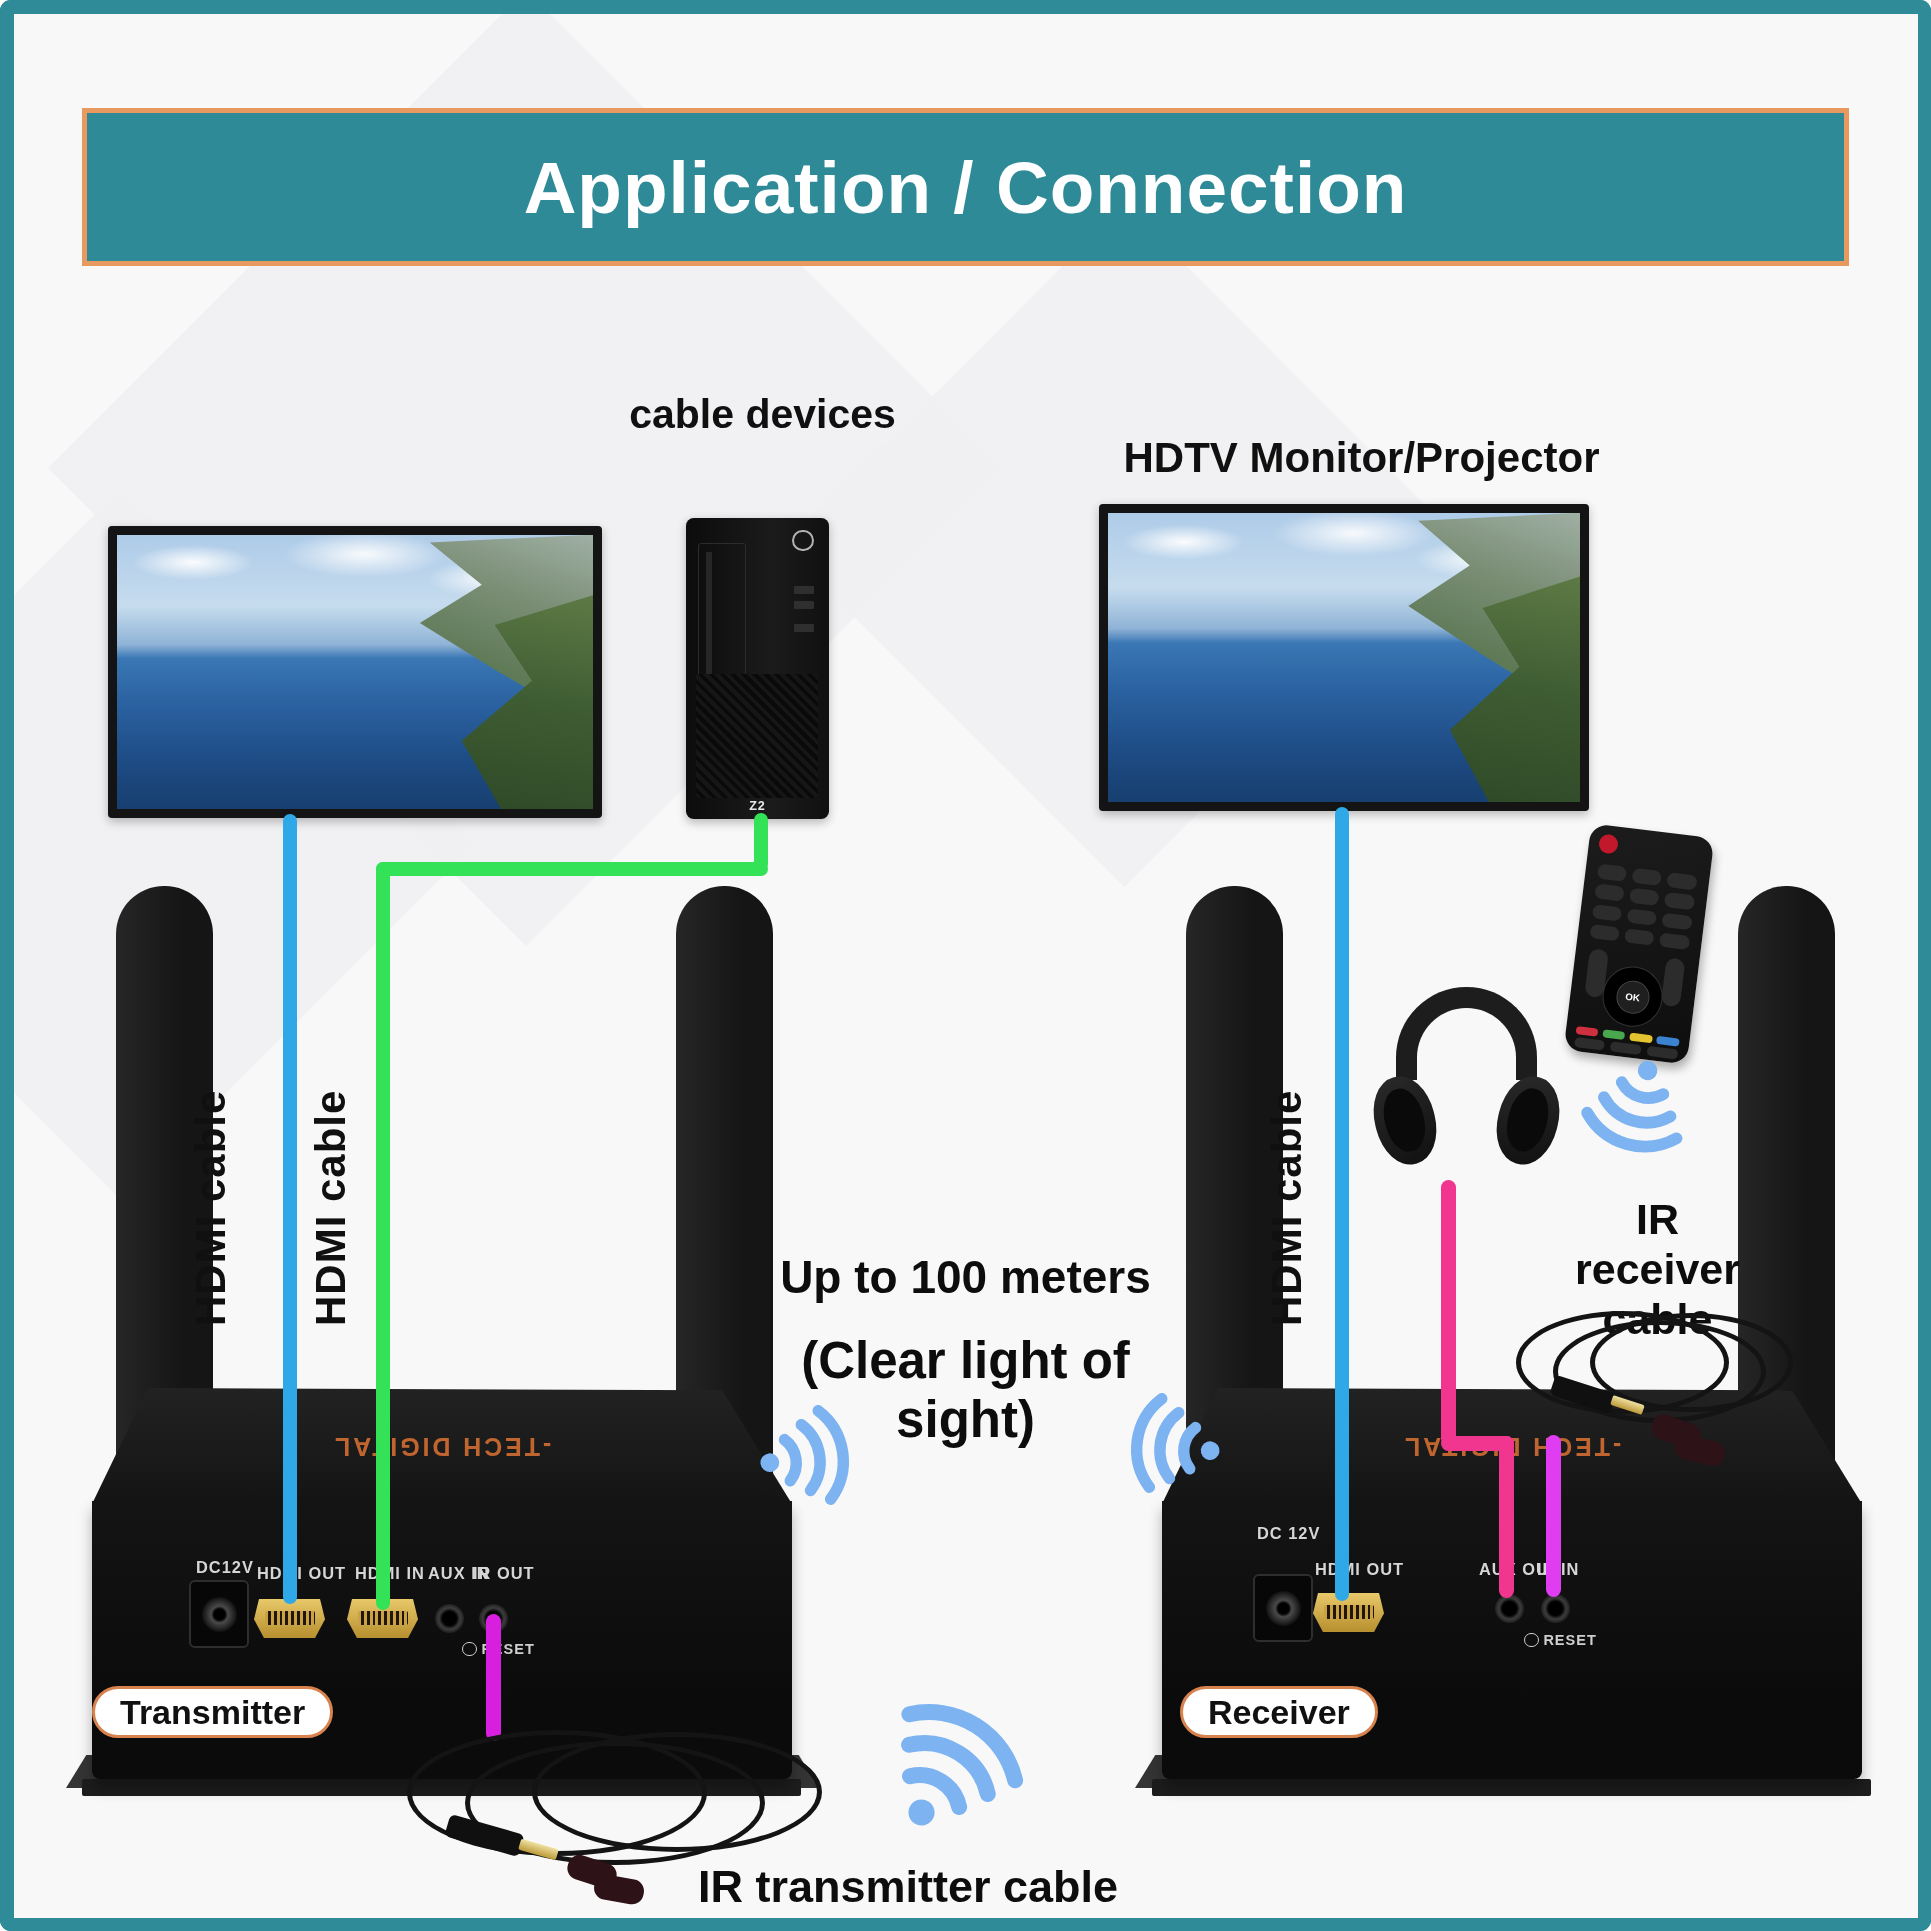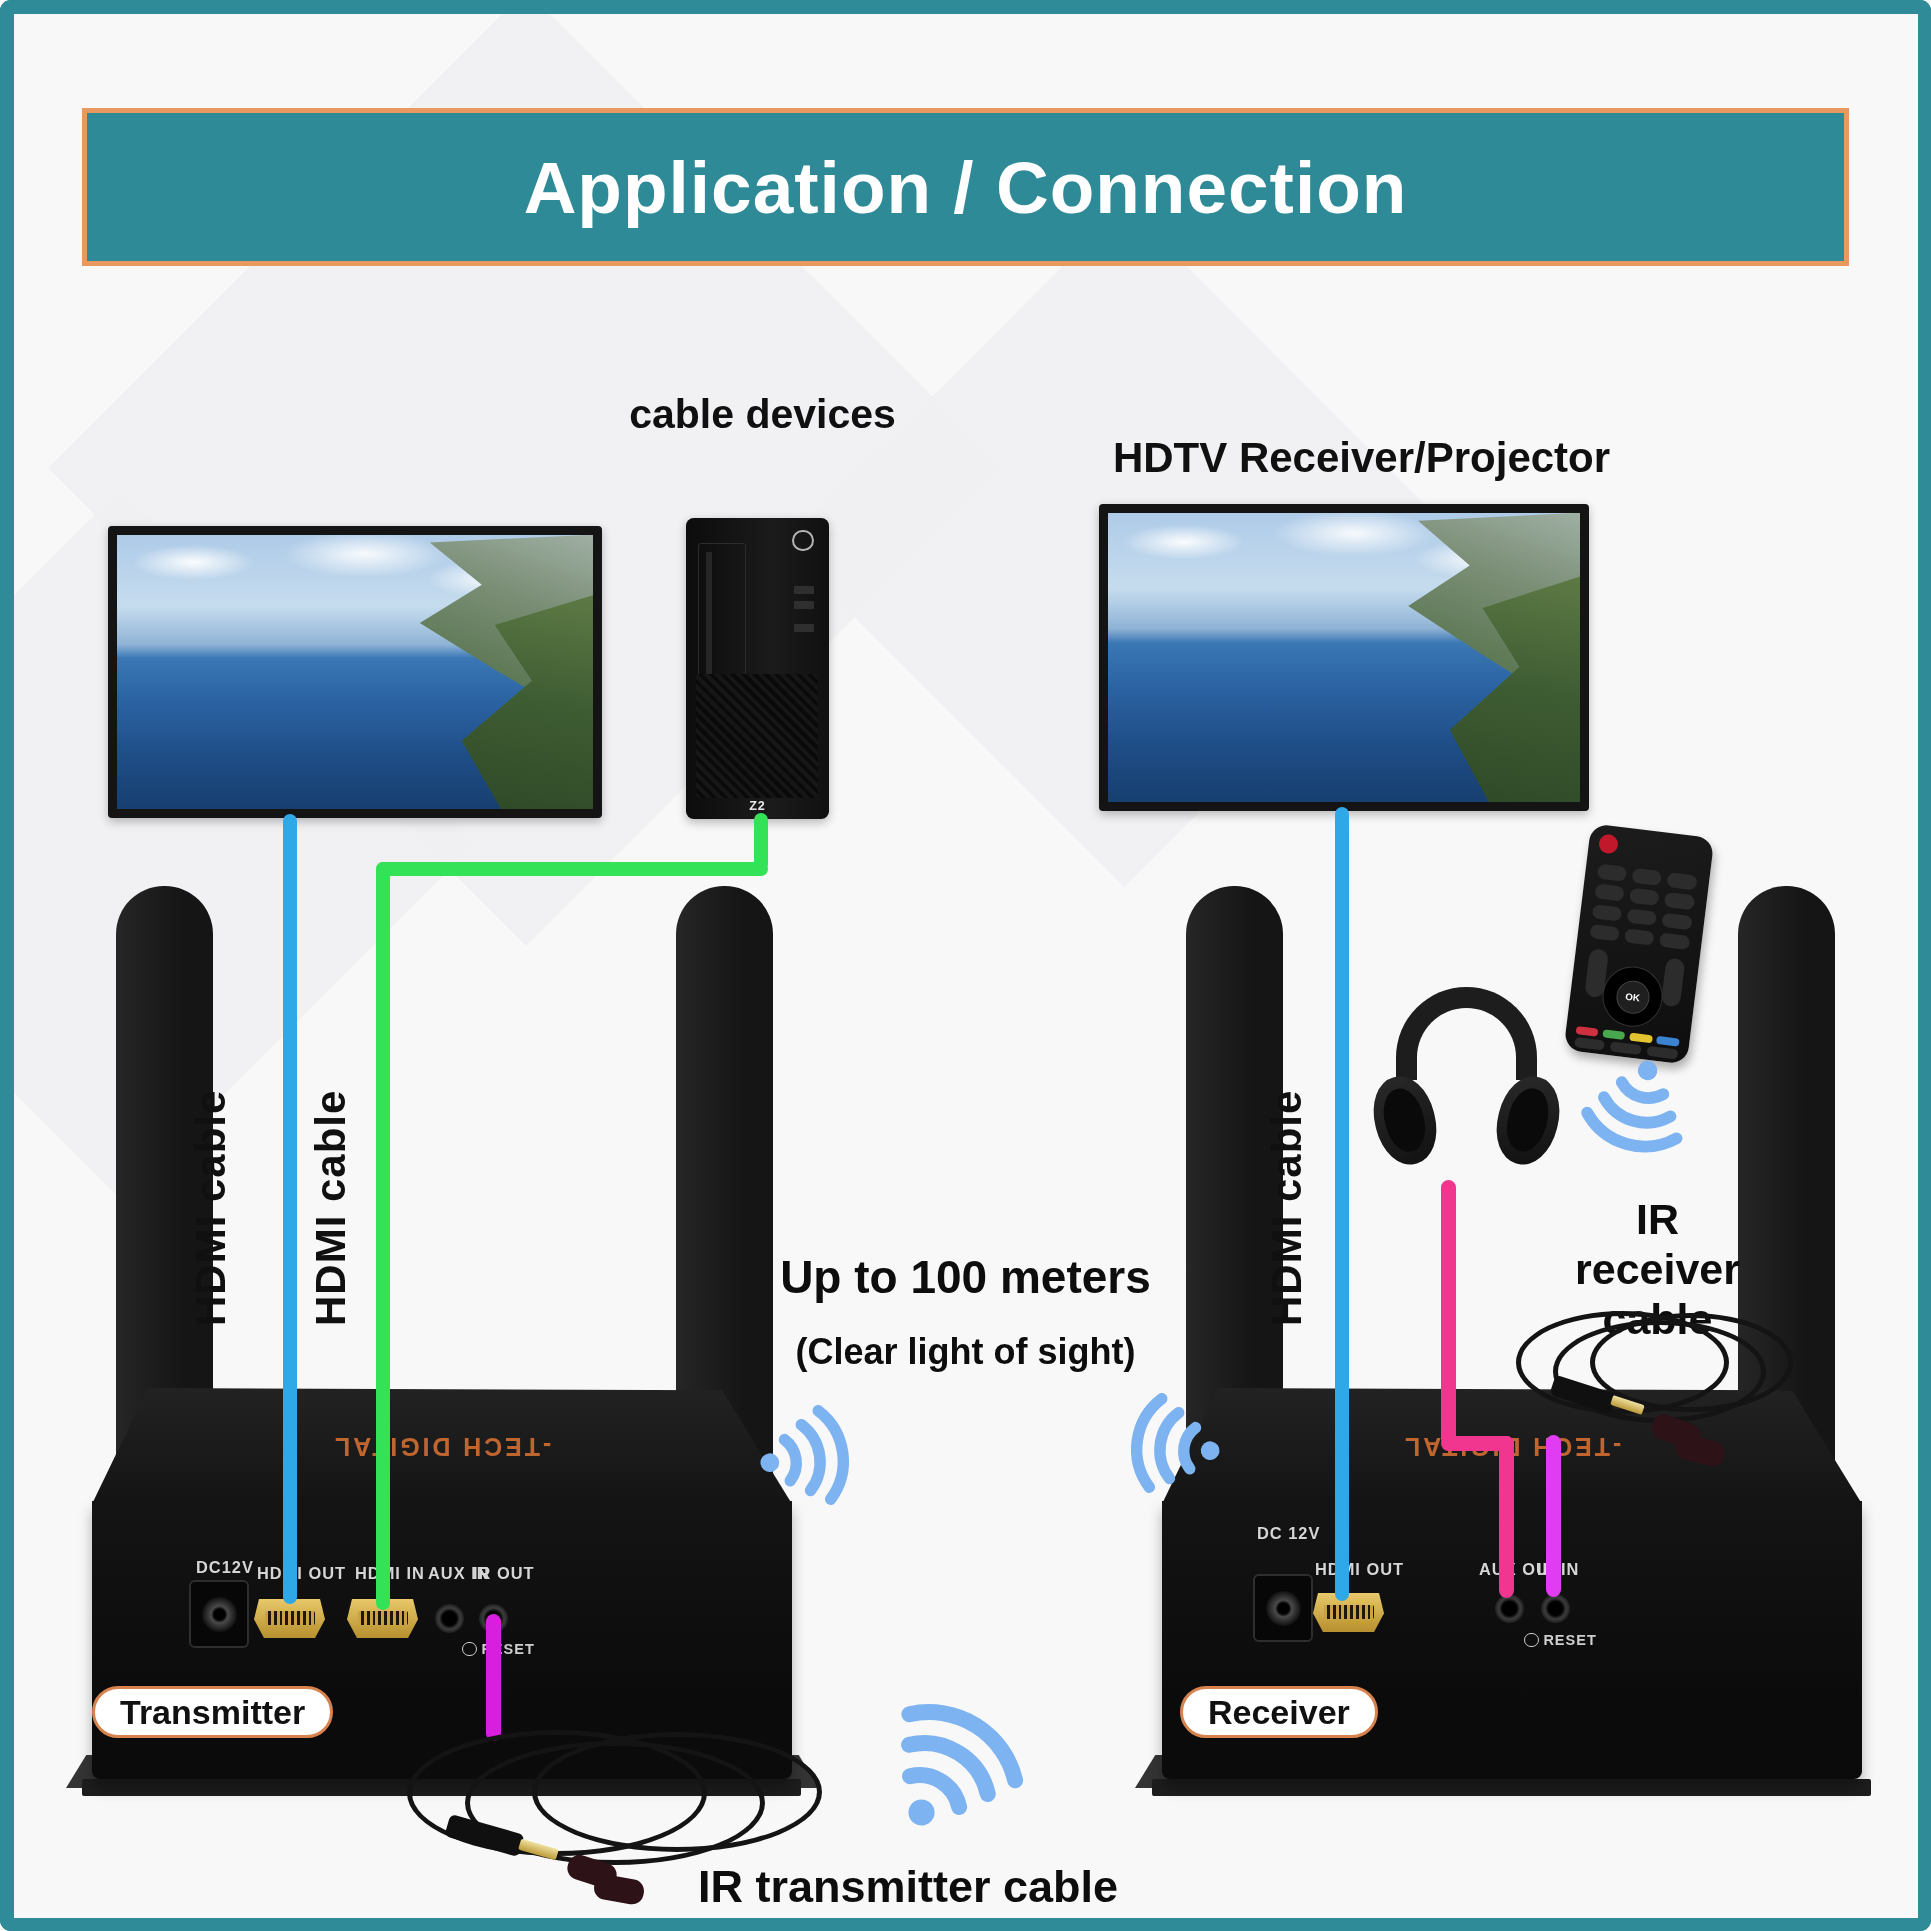--- a/index.html
+++ b/index.html
@@ -124,21 +124,21 @@
   <div class="abs frame" style="left:0;top:0;width:13.5px;height:1931px;"></div>
   <div class="abs frame" style="left:1918px;top:0;width:13.5px;height:1931px;"></div>
 
   <div class="abs banner">
     <span>Application / Connection</span>
   </div>
 
   <div class="abs biglabel" style="left:603px;top:391px;width:319px;font-size:41px;line-height:1.15;">
     <div>cable devices</div>
   </div>
-  <div class="abs biglabel" style="left:1091px;top:434px;width:541px;font-size:42px;">HDTV Receiver/Projector</div>
+  <div class="abs biglabel" style="left:1091px;top:434px;width:541px;font-size:42px;">HDTV Monitor/Projector</div>
 
   <div class="abs monitor" style="left:108px;top:526px;width:494px;height:292px;">
     <div class="photo">
       <div class="cliff-far"></div>
       <div class="cliff-near"></div>
     </div>
   </div>
 
   <div class="abs pc" style="left:686px;top:518px;width:143px;height:301px;">
     <div class="hp-ring"></div>
@@ -224,21 +224,21 @@
   <div class="jack35" style="left:1495px;top:1594px;"></div>
   <div class="portlabel" style="left:1537px;top:1560px;">IR IN</div>
   <div class="jack35" style="left:1541px;top:1594px;"></div>
   <div class="resetwrap" style="left:1524px;top:1632px;">
     <span class="reseticon"></span>
     <span>RESET</span>
   </div>
 
   <div class="abs txtblock" style="left:729px;top:1218px;width:473px;">
     <div style="font-size:46px;">Up to 100 meters</div>
-    <div style="font-size:36px;margin-top:27px;">(Clear light of sight)</div>
+    <div style="font-size:51px;margin-top:27px;">(Clear light of sight)</div>
   </div>
 
   <svg class="abs wifi" style="left:758px;top:1405px;transform:rotate(82deg);" width="104" height="104" viewBox="0 0 100 100">
     <g stroke="#7db3f1" stroke-width="11" stroke-linecap="round" fill="none">
       <path d="M30 72 A28 28 0 0 1 70 72"></path>
         <path d="M18 54 A45 45 0 0 1 82 54"></path>
         <path d="M7 36 A61 61 0 0 1 93 36"></path>
     </g>
       <circle cx="50" cy="89" r="9" fill="#7db3f1"></circle>
   </svg>

